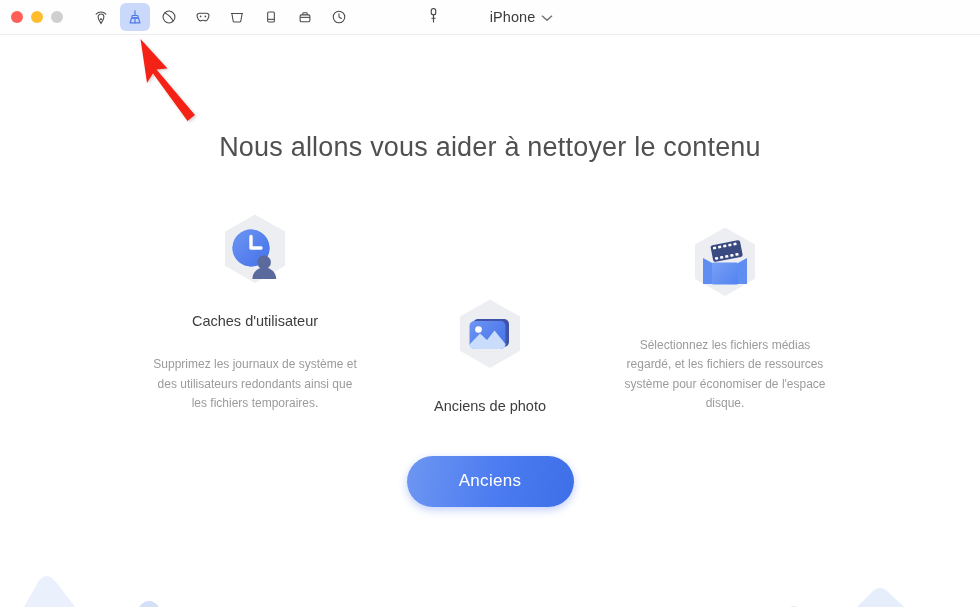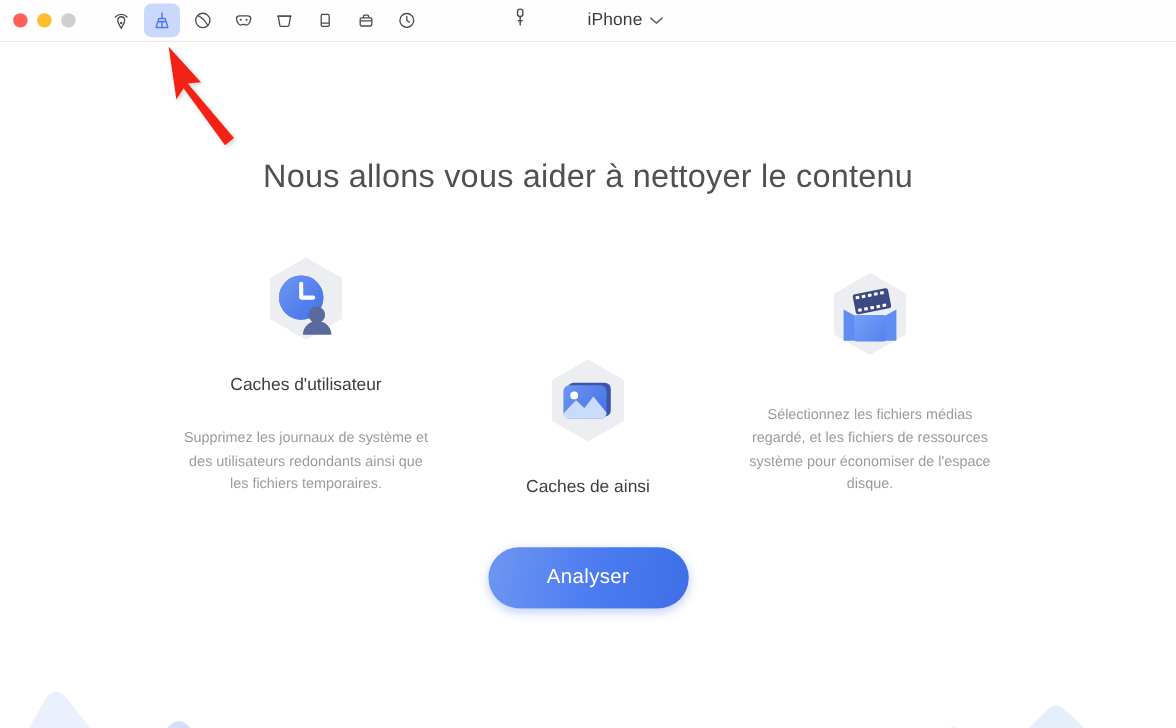--- a/index.html
+++ b/index.html
@@ -329,21 +329,21 @@
             <defs>
               <linearGradient id="g2" x1="24" y1="29" x2="58" y2="57" gradientUnits="userSpaceOnUse">
                 <stop offset="0" stop-color="#6d95f3"></stop>
                 <stop offset="1" stop-color="#4472e8"></stop>
               </linearGradient>
             </defs>
             <circle cx="32.5" cy="37.5" r="3.3" fill="#ffffff"></circle>
             <path d="M23.5 52.5 L34 41.5 L41 48 L48.5 38.5 L59.5 52 V52 a5 5 0 0 1-5 5 H28.5 a5 5 0 0 1-5-4.5z" fill="#c9dcfb"></path>
           </svg>
         </div>
-        <div class="card-title">Caches de ainsi</div>
+        <div class="card-title">Anciens de photo</div>
       </div>
 
       <div class="card">
         <div class="card-icon">
           <svg width="88" height="88" viewBox="0 0 88 88">
             <path d="M44 7.5 L74 24.6 V58.8 L44 75.9 L14 58.8 V24.6 Z" fill="#edeef2"></path>
             <g transform="rotate(-11 46 33)">
               <rect x="31" y="22.5" width="30" height="17" rx="2.2" fill="#3b4a80"></rect>
               <g fill="#ffffff">
                 <rect x="33.2" y="24.4" width="3.1" height="2.6" rx=".6"></rect>
@@ -368,21 +368,21 @@
               </linearGradient>
             </defs>
           </svg>
         </div>
         <div class="card-desc">Sélectionnez les fichiers médias regardé, et les fichiers de ressources système pour économiser de l'espace disque.</div>
       </div>
 
     </div>
 
     <div class="cta-wrap">
-      <button class="cta">Analyser</button>
+      <button class="cta">Anciens</button>
     </div>
 
   </div>
 
   <svg class="annotation-arrow" viewBox="0 0 100 100">
     <defs>
       <filter id="arrowShadow" x="-30%" y="-30%" width="180%" height="180%">
         <feDropShadow dx="1.5" dy="1.5" stdDeviation="1.6" flood-color="#000" flood-opacity="0.18"></feDropShadow>
       </filter>
     </defs>

